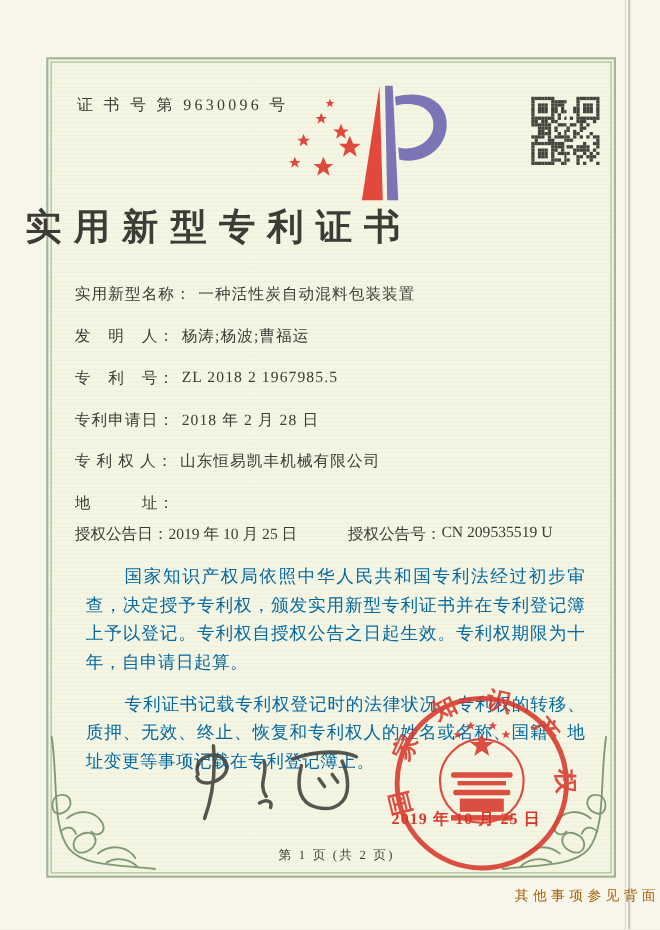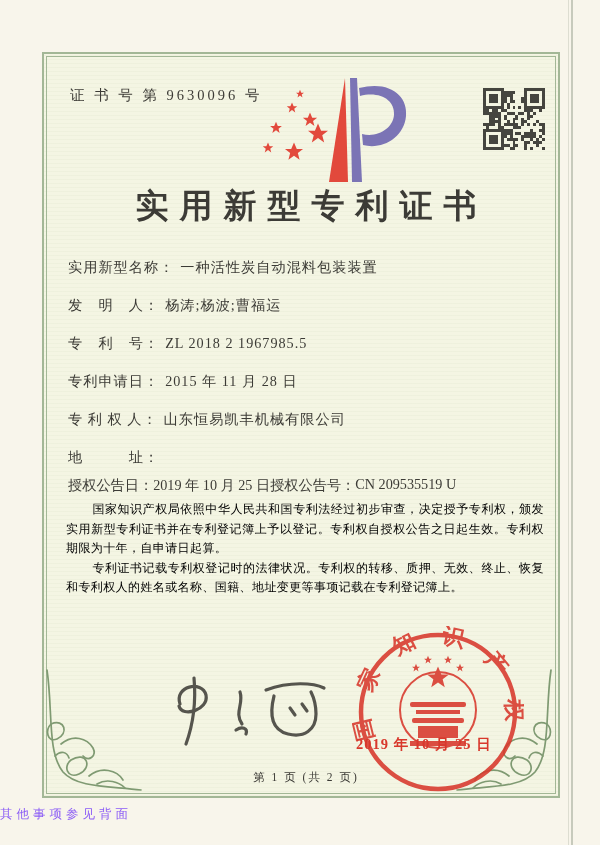--- a/index.html
+++ b/index.html
@@ -18,41 +18,41 @@
   .frame{position:absolute;left:42px;top:52px;width:514px;height:742px;
         border:2px solid var(--frame_green);background:var(--inner_paper);
         background-image:repeating-linear-gradient(0deg,rgba(150,170,130,.06) 0 1px,transparent 1px 4px);}
   .frame-inner{position:absolute;inset:2px;border:1px solid var(--frame_green);pointer-events:none;}
   .cert-no{position:absolute;left:70px;top:86px;font-size:14.5px;letter-spacing:3px;}
   .logo{position:absolute;left:252px;top:72px;width:172px;height:118px;}
   .qr{position:absolute;left:483px;top:88px;width:62px;height:62px;
       display:grid;grid-template-columns:repeat(21,1fr);grid-template-rows:repeat(21,1fr);}
   .q{background:transparent;}
   .q.on{background:#45453f;}
-  .title{position:absolute;left:12px;right:0;top:184px;text-align:center;font-size:33px;
+  .title{position:absolute;left:12px;right:0;top:184px;font-size:33px;
         font-weight:bold;letter-spacing:11px;text-indent:11px;}
   .fields{position:absolute;left:68px;top:248px;right:58px;font-size:14.2px;}
   .row{height:38px;display:flex;align-items:center;}
   .row .lab{white-space:pre;letter-spacing:1px;}
   .row .val{margin-left:6px;letter-spacing:1px;}
   .grant-row{display:flex;height:38px;}
   .grant-row .pair{display:flex;}
-  .grant-row .pair+.pair{}
+  .grant-row .pair+.pair{margin-left:46px;}
   .paras{position:absolute;left:66px;right:56px;top:500px;}
-  .paras p{margin:0;font-size:12px;line-height:1.63;text-align:justify;
-        text-indent:2.2em;color:#000000;letter-spacing:.4px;}
+  .paras p{margin:12px;font-size:16px;line-height:1.63;text-align:justify;
+        text-indent:2.2em;color:#0369a1;letter-spacing:.4px;}
   .signer{position:absolute;left:88px;top:692px;font-size:15.5px;letter-spacing:2px;line-height:1.8;}
   .signature{position:absolute;left:148px;top:668px;width:200px;height:86px;}
   .seal{position:absolute;left:352px;top:626px;width:172px;height:172px;opacity:.88;}
   .seal-date{position:absolute;left:356px;top:735px;font-size:14.5px;color:var(--seal_red);
         letter-spacing:1px;font-weight:bold;z-index:5;}
   .page-no{position:absolute;left:0;right:0;top:770px;text-align:center;font-size:11.5px;
         letter-spacing:2px;padding-left:12px;}
-  .back-note{position:absolute;left:0;right:0;top:806px;text-align:left;font-size:12.5px;
-        letter-spacing:4px;color:#8b5cf6;}
+  .back-note{position:absolute;left:0;right:0;top:806px;text-align:right;font-size:12.5px;
+        letter-spacing:4px;color:#a16207;}
   .flourish{position:absolute;width:112px;height:132px;}
   .flourish.bl{left:37px;top:664px;}
   .flourish.br{left:449px;top:664px;transform:scaleX(-1);}
 </style>
 </head>
 <body>
 
 <div class="page">
 
   <div class="scan-edge"></div>
@@ -559,21 +559,21 @@
     <div class="row">
       <span class="lab">发　明　人：</span>
       <span class="val">杨涛;杨波;曹福运</span>
     </div>
     <div class="row">
       <span class="lab">专　利　号：</span>
       <span class="val">ZL 2018 2 1967985.5</span>
     </div>
     <div class="row">
       <span class="lab">专利申请日：</span>
-      <span class="val">2015 年 11 月 28 日</span>
+      <span class="val">2018 年 2 月 28 日</span>
     </div>
     <div class="row">
       <span class="lab">专 利 权 人：</span>
       <span class="val">山东恒易凯丰机械有限公司</span>
     </div>
     <div class="row">
       <span class="lab">地　　　址：</span>
     </div>
     <div class="grant-row">
       <span class="pair">

